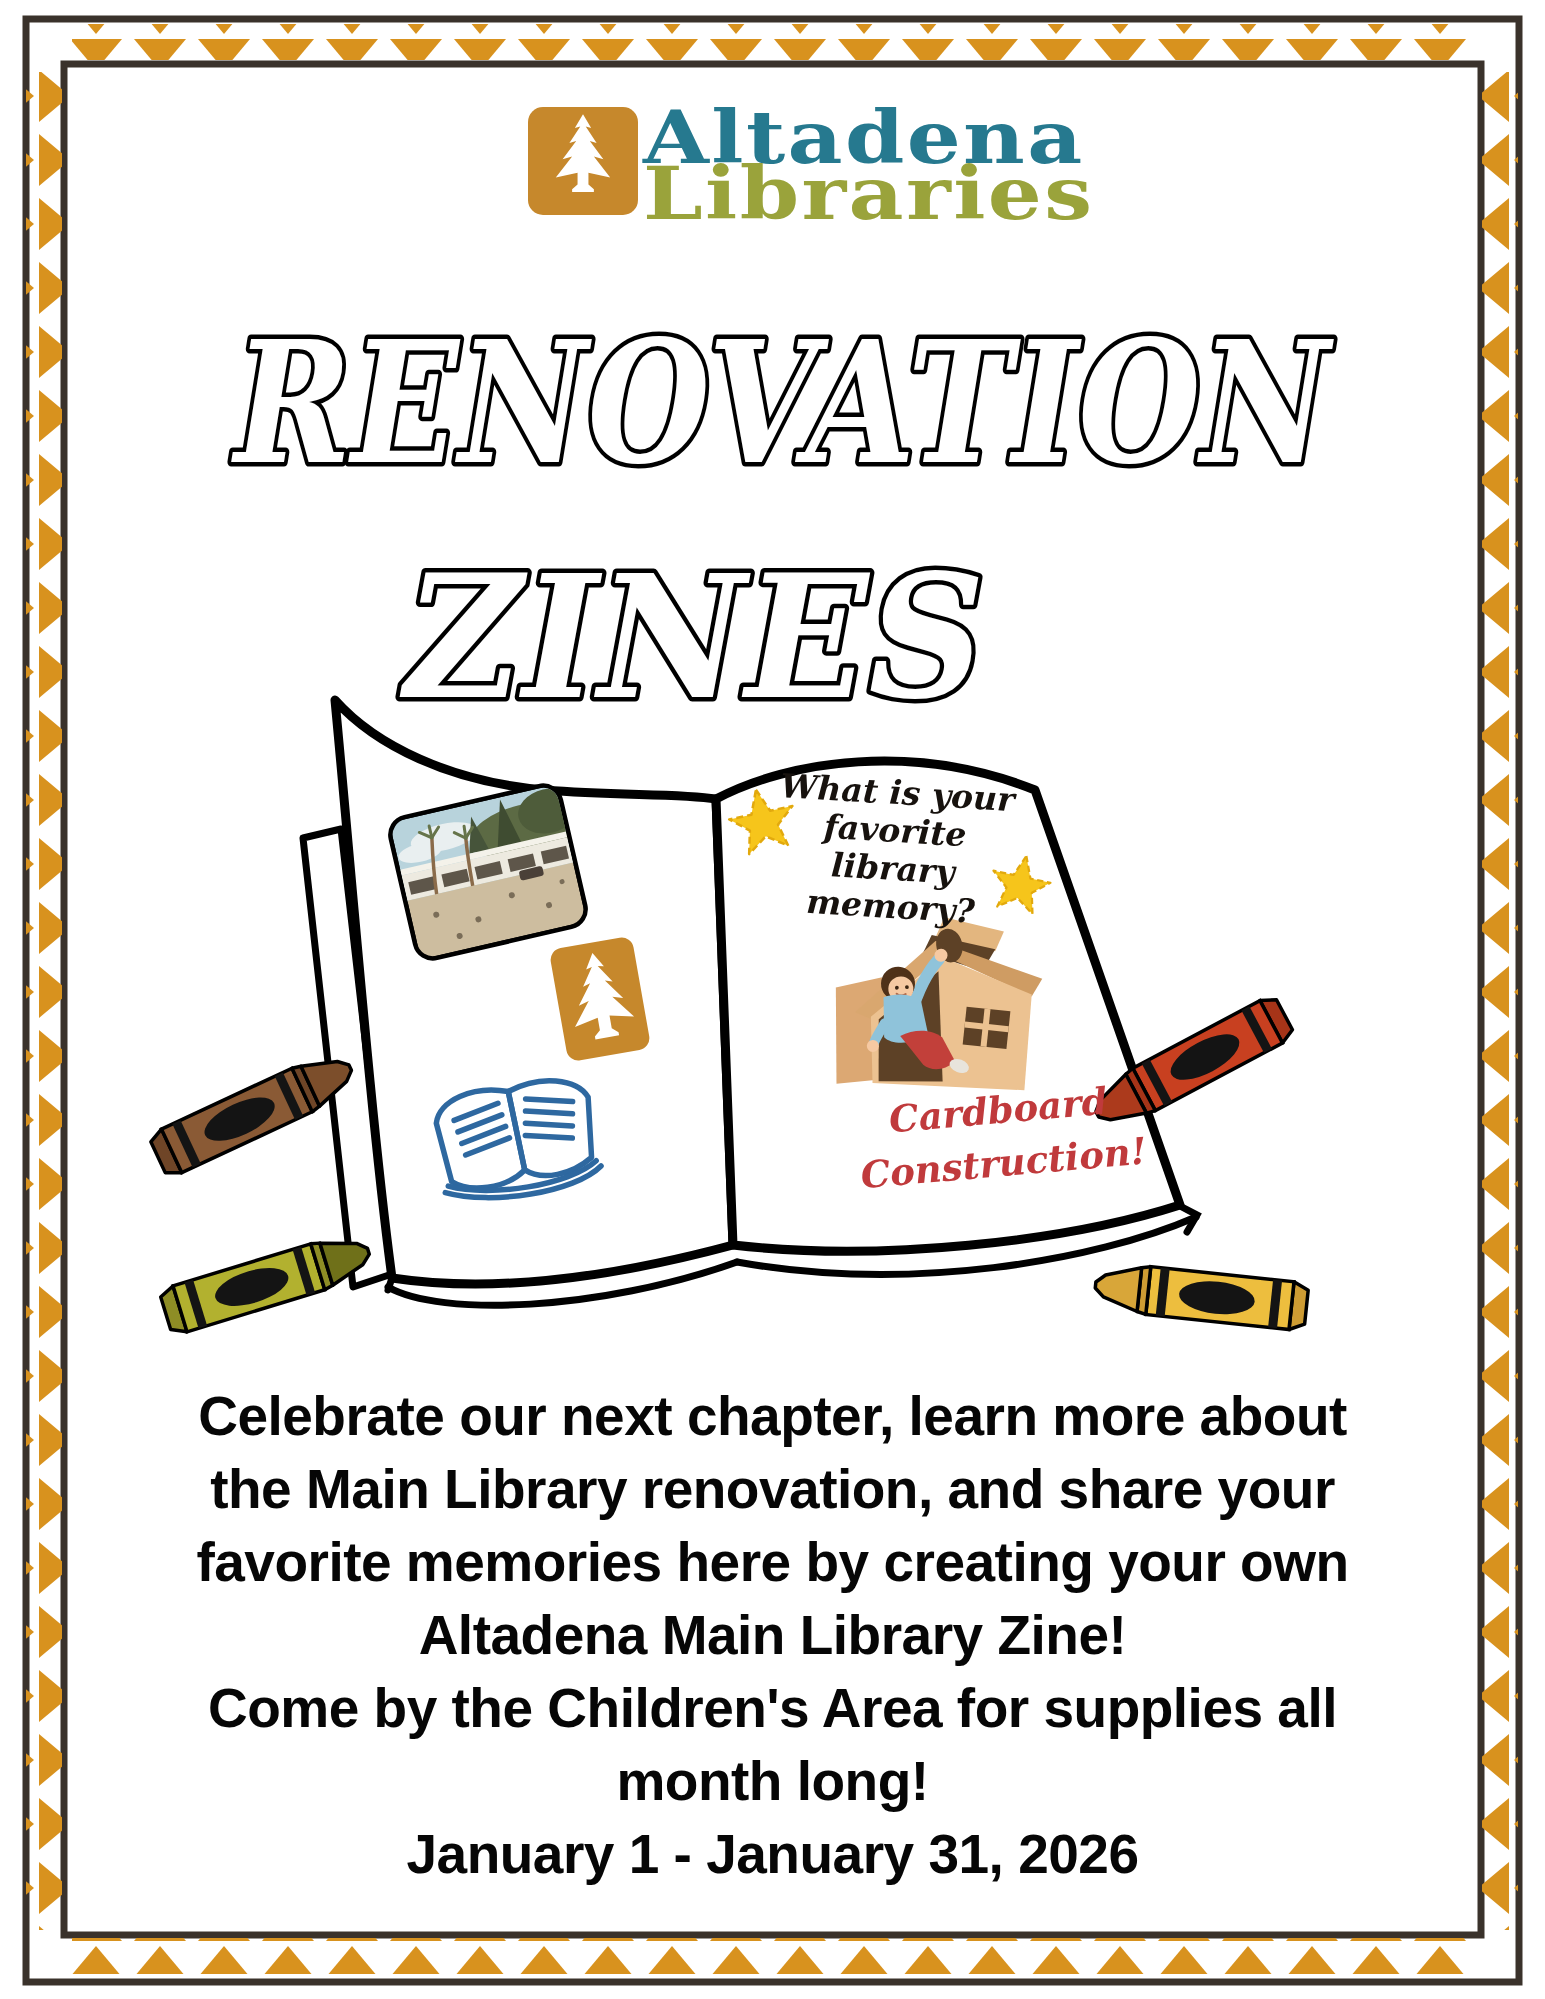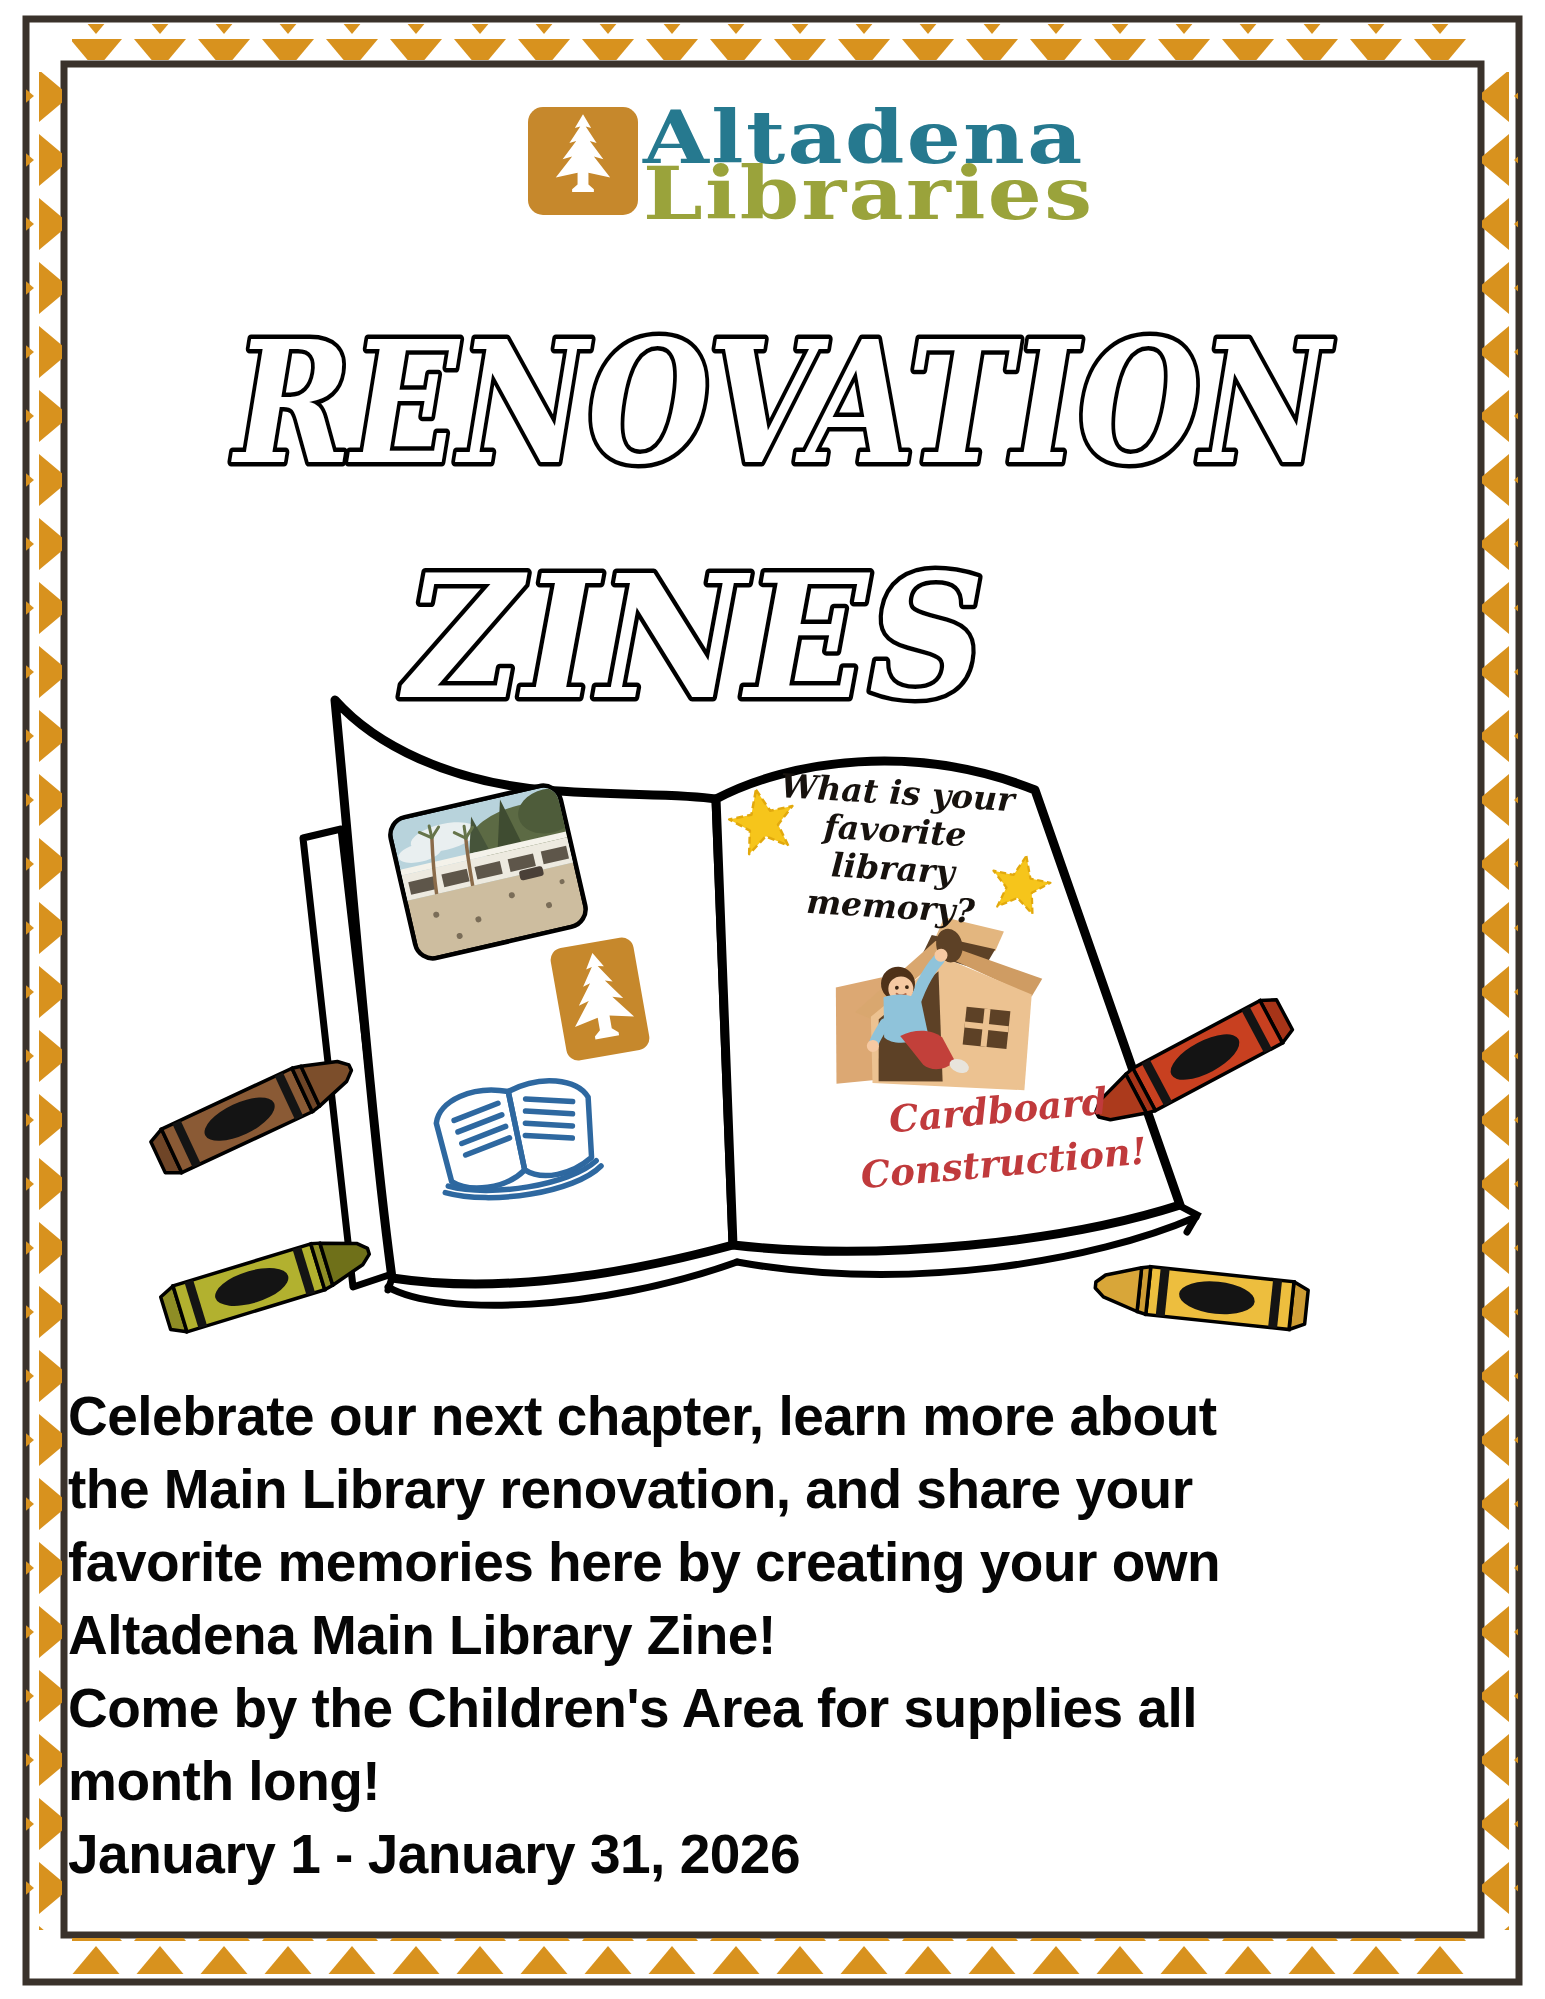--- a/index.html
+++ b/index.html
@@ -42,21 +42,21 @@
     color:#C03A3C;text-align:center;
     white-space:pre-line;
     transform:rotate(-5deg);
   }
   .details{
     left:68px;top:1380px;width:1409px;
     font-family:"Liberation Sans",sans-serif;
     font-weight:bold;
     font-size:55px;line-height:73px;
     letter-spacing:-0.5px;
-    color:#060606;text-align:left;
+    color:#060606;text-align:center;
     white-space:pre-line;
   }
 </style>
 </head>
 <body>
 
 <div class="poster">
 
   <svg class="layer" width="1545" height="1999" viewBox="0 0 1545 1999">
     <defs>

